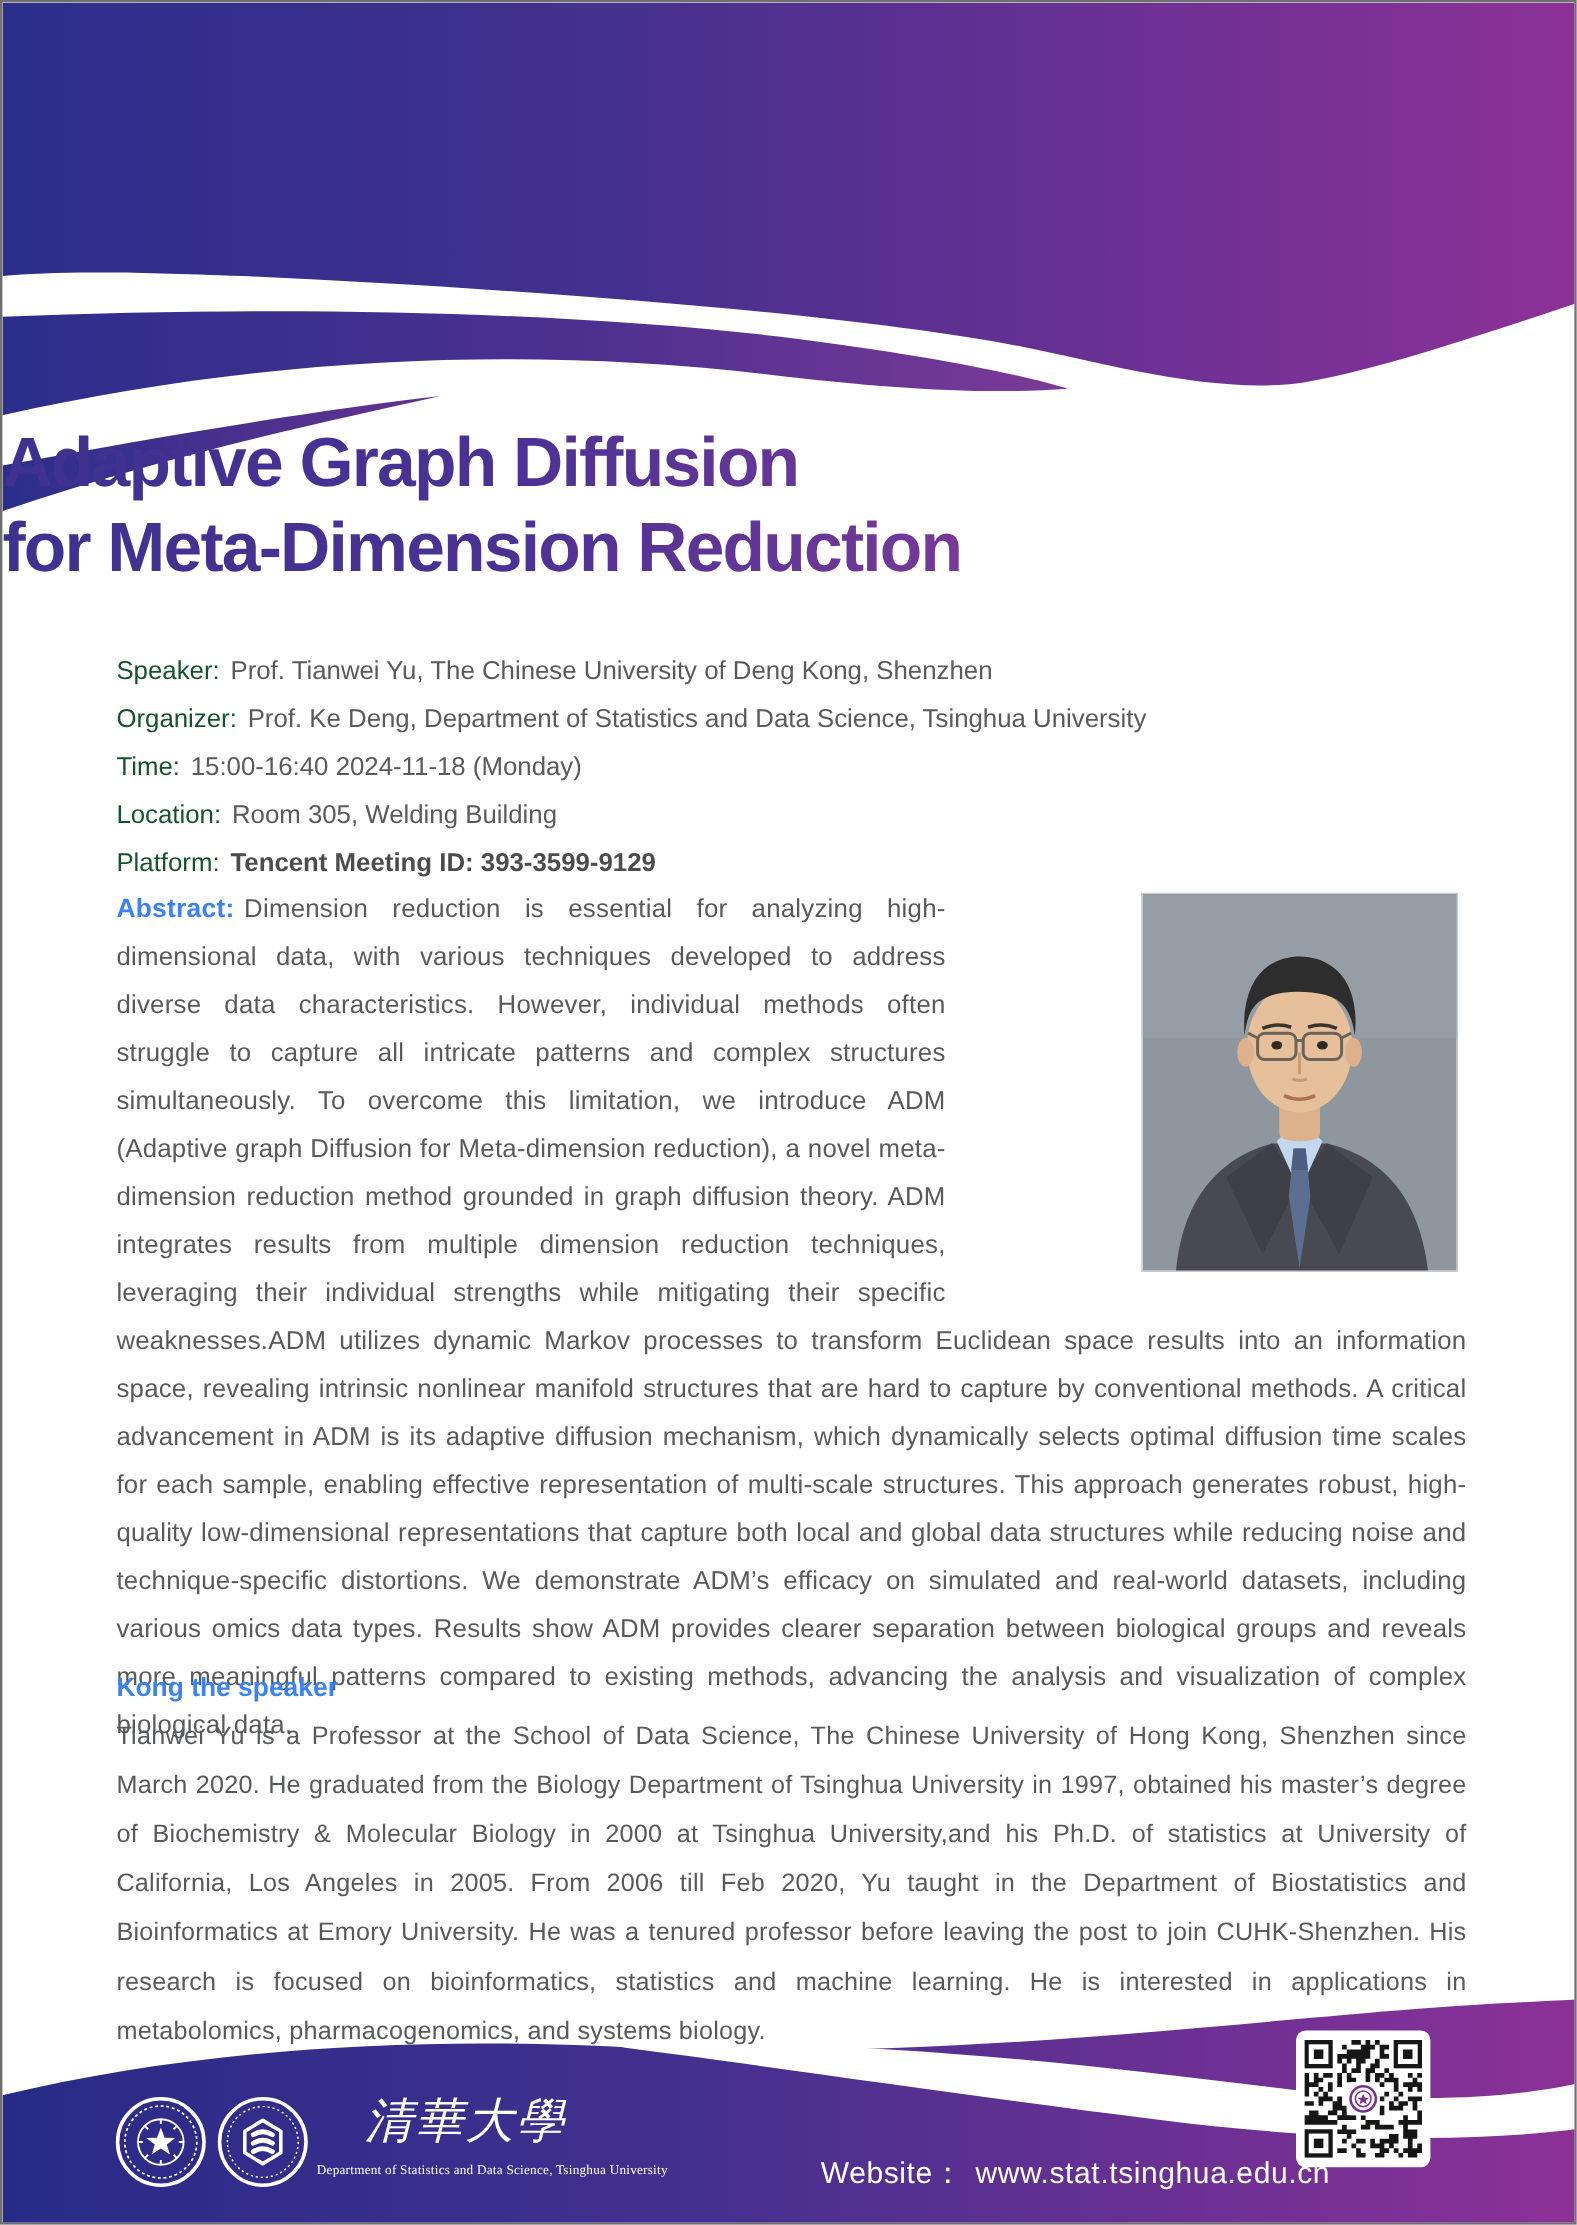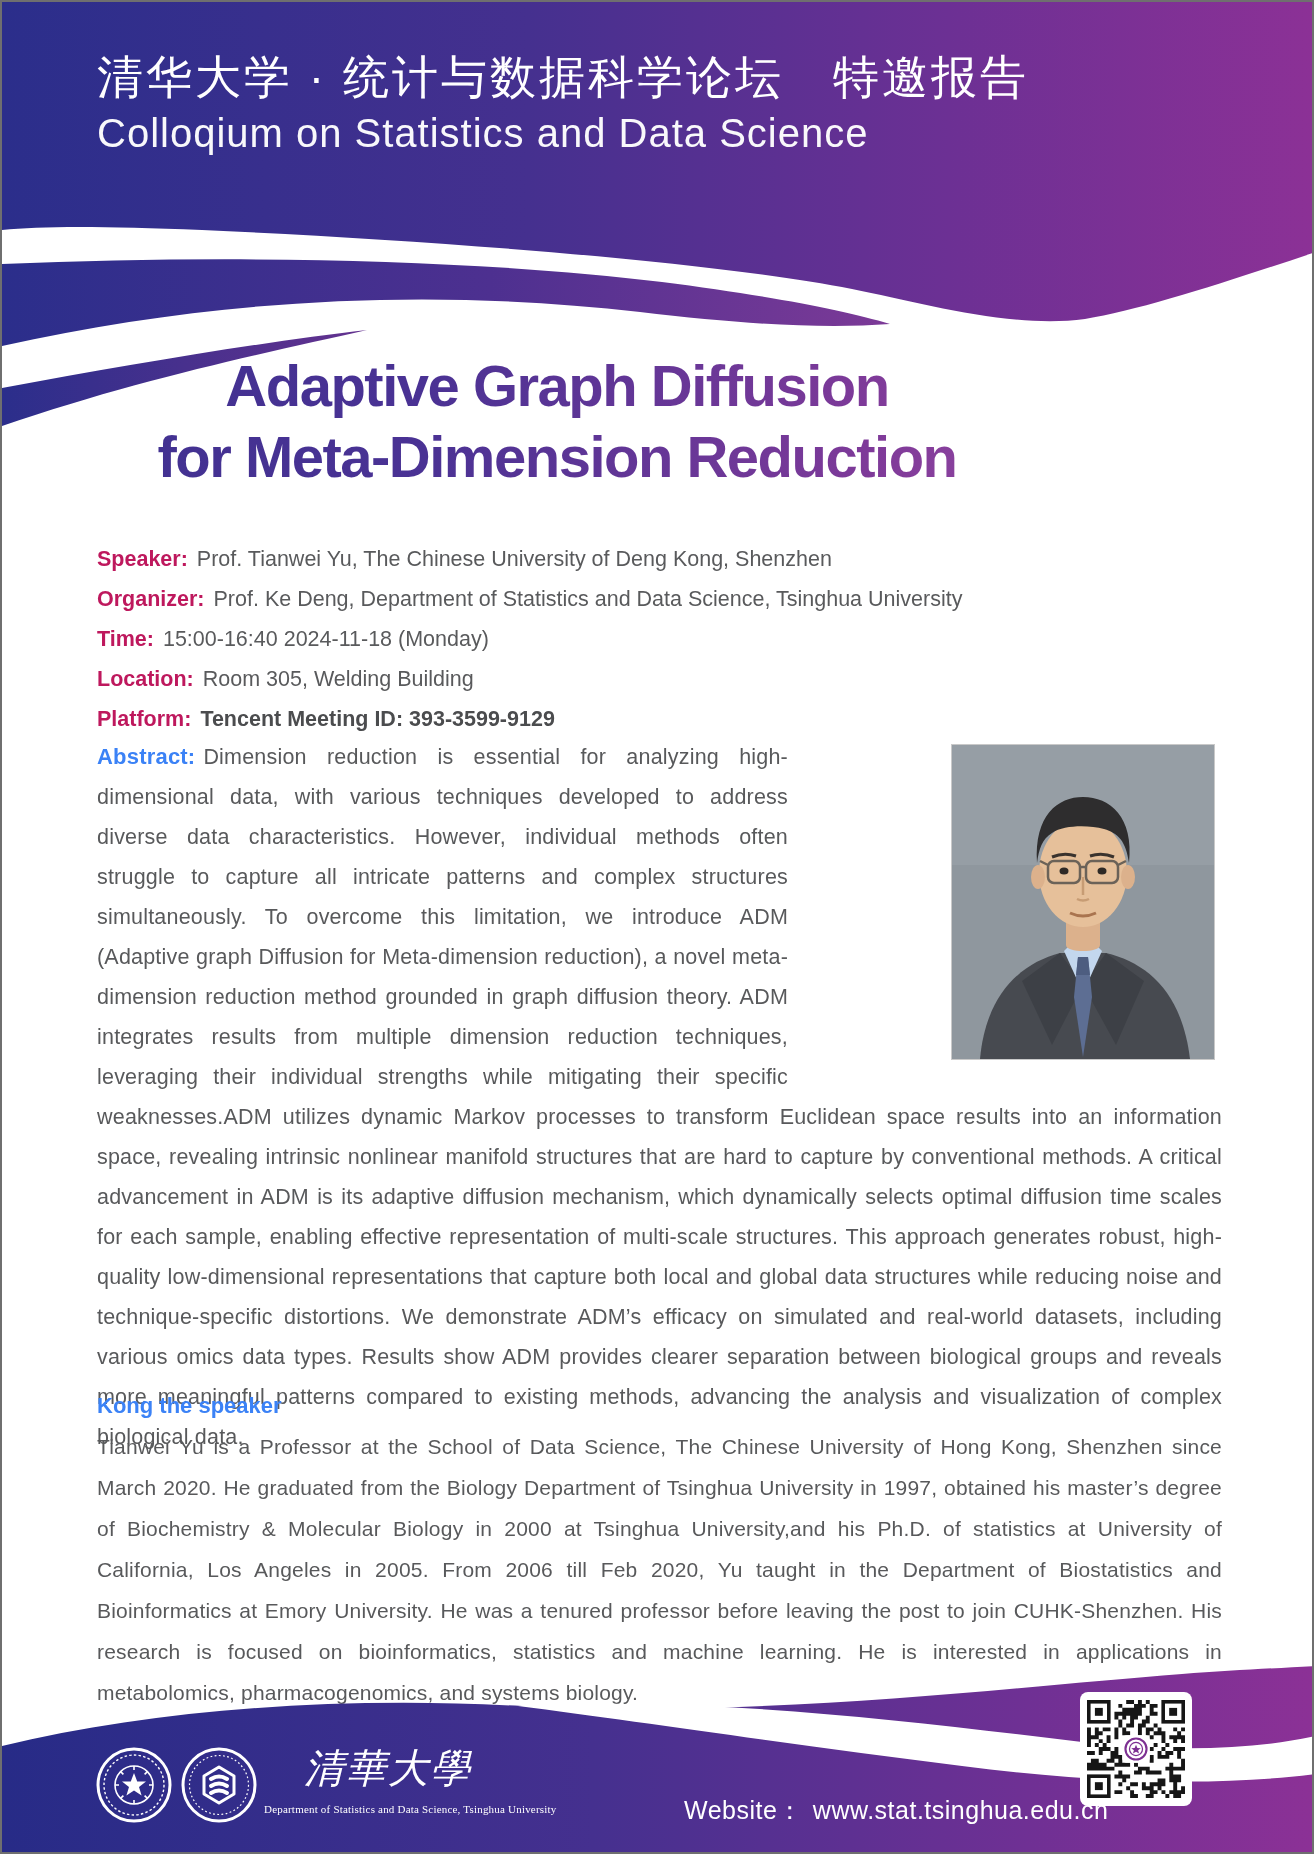--- a/index.html
+++ b/index.html
@@ -17,32 +17,32 @@
   .header-text{ position:absolute; left:95px; top:44px; color:#ffffff; }
   .header-zh{
     font-size:46px; font-weight:500; letter-spacing:3px; line-height:62px;
     font-family:"Liberation Sans","DejaVu Sans",sans-serif;
   }
   .header-en{
     font-size:40px; font-weight:300; letter-spacing:1px; line-height:50px; opacity:.97;
   }
 
   .talk-title{
-    position:absolute; left:0; top:348px; width:1110px; text-align:center;
+    position:absolute; left:0; top:348px; width:1110px; text-align:left;
     font-weight:700; font-size:58px; line-height:71px; letter-spacing:-1.5px;
     background:linear-gradient(90deg,#3e3190 0%,#4a3294 38%,#7e3a99 78%,#9a4ba3 100%);
     -webkit-background-clip:text; background-clip:text;
     -webkit-text-fill-color:transparent; color:#4a3294;
     text-shadow:none;
   }
 
   
   .details{ position:absolute; left:95px; top:537px; width:1130px; }
   .detail-row{ line-height:40px; font-size:21.5px; white-space:nowrap; }
-  .detail-label{ font-weight:700; color:#be185d; margin-right:9px; }
+  .detail-label{ font-weight:400; color:#14532d; margin-right:9px; }
   .detail-value{ color:#595a5c; }
   .detail-value.strong{ font-weight:700; color:#4b4c4e; }
 
   
   .abstract{
     position:absolute; left:95px; top:735px; width:1125px;
     font-size:21.5px; line-height:40px; letter-spacing:.2px;
     color:#58595b; text-align:justify;
   }
   .abstract-label, .about-heading{ font-weight:700; color:#3b82f6; }
@@ -115,24 +115,20 @@
       </linearGradient>
     </defs>
 
     <path fill="url(#gHdr)" d="M0,0 H1314 V250 C1230,278 1140,308 1083,317 C1010,327 920,301 850,287 C700,258 420,238 200,228 C100,224 40,224 0,228 Z"></path>
 
     <path fill="url(#gBand)" d="M0,262 C240,252 480,258 660,280 C762,293 842,308 888,322 C820,327 738,322 638,310 C430,286 215,296 0,344 Z"></path>
 
     <path fill="url(#gStripe)" d="M0,386 C130,362 260,340 365,328 C268,350 140,376 0,424 Z"></path>
   </svg>
 
-  <div class="header-text">
-    <div class="header-zh">清华大学 · 统计与数据科学论坛　特邀报告</div>
-    <div class="header-en">Colloqium on Statistics and Data Science</div>
-  </div>
 
   <div class="talk-title">
     <div>Adaptive Graph Diffusion</div>
     <div>for Meta-Dimension Reduction</div>
   </div>
 
   <div class="details">
     <div class="detail-row">
       <span class="detail-label">Speaker:</span><span class="detail-value">Prof. Tianwei Yu, The Chinese University of Deng Kong, Shenzhen</span>
     </div>

